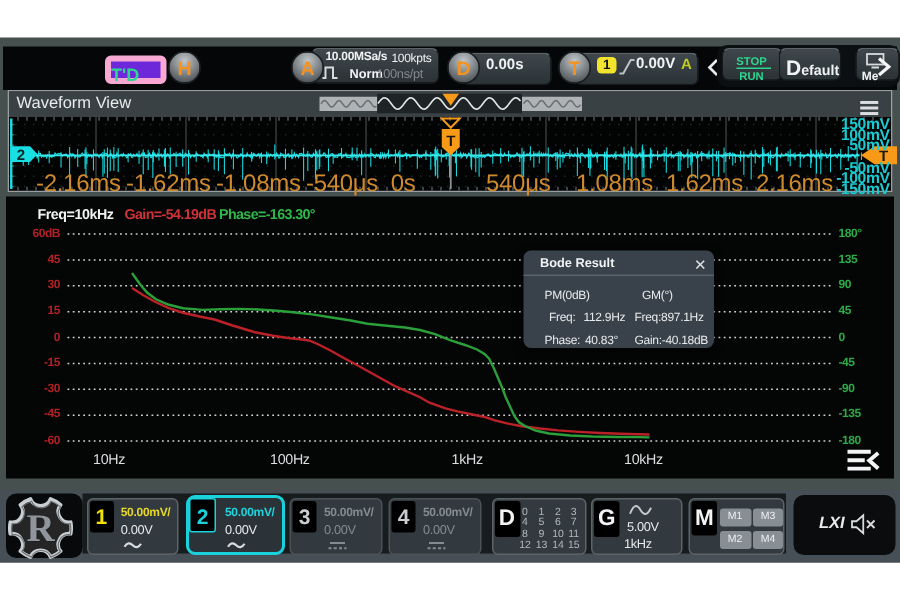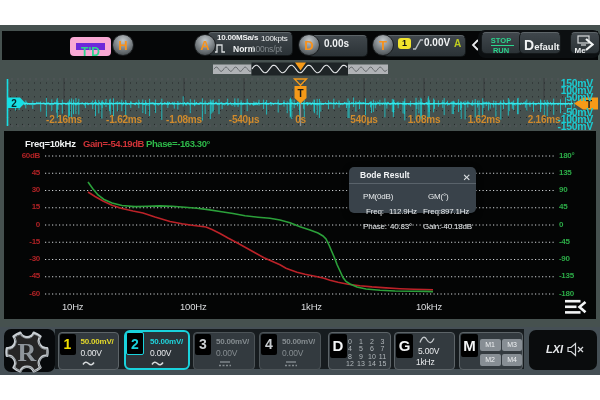--- a/index.html
+++ b/index.html
@@ -2,40 +2,40 @@
 <html><head><meta charset="utf-8">
 <style>
 * { margin:0; padding:0; box-sizing:border-box; }
 html,body { width:600px; height:400px; background:#fff; font-family:"Liberation Sans",sans-serif; overflow:hidden; }
 #dev { position:absolute; left:0; top:25px; width:600px; height:350px; background:#46514f; }
 .abs { position:absolute; }
 
 
 #tb { position:absolute; left:2px; top:6px; width:596px; height:29px; background:#050607; }
 #logo { position:absolute; left:5px; top:2.5px; font-family:"Liberation Serif",serif; font-weight:700; font-size:17px; color:#f2e600; letter-spacing:0.2px; }
-#td { position:absolute; left:68px; top:6px; width:41px; height:19px; background:#6d28d9; border:6px solid #f9a8d4; border-radius:4px; color:#2bd68e; font-size:12px; font-weight:700; text-align:center; line-height:18px; }
+#td { position:absolute; left:68px; top:6px; width:41px; height:19px; background:#6d28d9; border:4px solid #f9a8d4; border-radius:4px; color:#2bd68e; font-size:12px; font-weight:700; line-height:18px; }
 .pan { position:absolute; top:4px; height:22px; background:linear-gradient(#40474c,#2b3236); border:1px solid #14181a; border-top:1px solid #5d6468; border-radius:5px; }
 .circ { position:absolute; top:3px; width:22px; height:22px; border-radius:50%; background:radial-gradient(circle at 50% 28%, #c0c6ca, #82888c 45%, #4b5155 85%); border:1px solid #1a1d1f; color:#f6921e; font-weight:700; font-size:13px; text-align:center; line-height:21px; }
 .wt { color:#f0f2f3; font-weight:700; }
 
 
 #wv { position:absolute; left:5px; top:35px; width:590px; height:68px; border:1px solid #989ea2; background:#020303; }
 #wvt { position:absolute; left:0; top:0; width:588px; height:17px; background:#3a4145; color:#e9ebed; font-size:11px; padding-left:5px; line-height:17px; }
 #strip { position:absolute; left:0; top:17px; width:588px; height:49px; background:#020303; }
 
 
 #bode { position:absolute; left:4px; top:106px; width:592px; height:188px; background:#040505; }
 .rl { position:absolute; width:36px; left:0px; text-align:right; color:#b02225; font-size:8px; font-weight:700; letter-spacing:-0.3px; }
 .gl { position:absolute; left:555px; color:#2cab47; font-size:8px; font-weight:700; letter-spacing:-0.3px; }
 .xl { position:absolute; top:170px; color:#dcdee0; font-size:9.5px; letter-spacing:-0.2px; }
-.tml { position:absolute; top:35.5px; width:80px; text-align:center; color:#cf8a2d; font-size:10px; font-weight:700; letter-spacing:-0.2px; }
+.tml { position:absolute; top:35.5px; width:80px; text-align:left; color:#cf8a2d; font-size:16px; font-weight:400; letter-spacing:-0.2px; }
 .mvl { position:absolute; right:7px; color:#1bcad0; font-size:10.5px; font-weight:700; letter-spacing:-0.3px; }
 
 
-#pop { position:absolute; left:345px; top:36px; width:127px; height:46px; background:#39424a; border-radius:5px; box-shadow:0 2px 6px rgba(0,0,0,.6); }
+#pop { position:absolute; left:345px; top:36px; width:127px; height:65px; background:#39424a; border-radius:5px; box-shadow:0 2px 6px rgba(0,0,0,.6); }
 #pop .hd { height:16.5px; border-bottom:1px solid #5a636b; color:#f0f2f4; font-size:8.5px; font-weight:700; line-height:17px; padding-left:11px; }
 #pop .x { position:absolute; right:5px; top:1.5px; color:#dfe3e6; font-size:10px; font-weight:400; }
 #pop .r { position:absolute; color:#e8ebed; font-size:8px; letter-spacing:-0.2px; }
 
 
 #bb { position:absolute; left:0; top:302px; width:600px; height:48px; background:#454f55; }
 #bbrec { position:absolute; left:55px; top:2px; width:469px; height:40px; background:#171c1f; }
 .blk { position:absolute; top:5px; height:38px; background:#333a3f; border:1px solid #5d6468; border-radius:4px; }
 .nbox { position:absolute; left:1px; top:1px; width:16px; height:21px; background:#000; border-radius:2px; font-weight:700; font-size:14px; text-align:center; line-height:21px; }
 .l1 { position:absolute; left:22px; top:4px; font-size:8px; font-weight:700; letter-spacing:-0.2px; }
@@ -88,20 +88,30 @@
           <rect x="1" y="1" width="11" height="7" fill="none" stroke="#d7dadc" stroke-width="1.2"></rect>
           <line x1="4" y1="10" x2="9" y2="10" stroke="#d7dadc" stroke-width="1.2"></line>
         </svg>
       <span class="wt" style="position:absolute;left:4px;top:13px;font-size:8px;">Me</span>
     </div>
     <svg class="abs" style="left:582px;top:6.5px;" width="10" height="13" viewBox="0 0 10 13">
         <polyline points="2,1 8.5,6.5 2,12" fill="none" stroke="#f2f4f5" stroke-width="2.2"></polyline>
       </svg>
   </div>
 
+  <div id="wv">
+    <div id="wvt">Waveform View
+      <svg style="position:absolute;right:8px;top:5.5px;" width="13" height="10" viewBox="0 0 13 10">
+        <rect x="0.5" y="0.3" width="12" height="2" fill="#dcdfe1"></rect>
+          <rect x="0.5" y="4" width="12" height="2" fill="#dcdfe1"></rect>
+          <rect x="0.5" y="7.7" width="12" height="2" fill="#dcdfe1"></rect>
+      </svg>
+    </div>
+    <div id="strip"></div>
+  </div>
   <svg class="abs" style="left:0;top:0;" width="600" height="350" viewBox="0 0 600 350" id="ovl">
 
     <g transform="translate(0,-25)">
       <rect x="213" y="64.5" width="38.5" height="9.5" fill="#b0b3b6"></rect>
       <rect x="251.5" y="62.5" width="96.5" height="13" fill="#1e2426"></rect>
       <rect x="348" y="64.5" width="40" height="9.5" fill="#b0b3b6"></rect>
       <polyline points="214.0,69.20 215.0,67.86 216.0,67.07 217.0,67.17 218.0,68.10 219.0,69.49 220.0,70.76 221.0,71.38 222.0,71.11 223.0,70.04 224.0,68.63 225.0,67.45 226.0,67.00 227.0,67.45 228.0,68.63 229.0,70.04 230.0,71.11 231.0,71.38 232.0,70.76 233.0,69.49 234.0,68.10 235.0,67.17 236.0,67.07 237.0,67.86 238.0,69.20 239.0,70.54 240.0,71.33 241.0,71.23 242.0,70.30 243.0,68.91 244.0,67.64 245.0,67.02 246.0,67.29 247.0,68.36 248.0,69.77 249.0,70.95 250.0,71.40 251.0,70.95" fill="none" stroke="#6a6e71" stroke-width="1"></polyline>
       <polyline points="252.0,69.00 253.0,67.66 254.0,66.50 255.0,65.65 256.0,65.23 257.0,65.30 258.0,65.83 259.0,66.77 260.0,67.99 261.0,69.34 262.0,70.65 263.0,71.75 264.0,72.49 265.0,72.80 266.0,72.61 267.0,71.97 268.0,70.95 269.0,69.68 270.0,68.32 271.0,67.05 272.0,66.03 273.0,65.39 274.0,65.20 275.0,65.51 276.0,66.25 277.0,67.35 278.0,68.66 279.0,70.01 280.0,71.23 281.0,72.17 282.0,72.70 283.0,72.77 284.0,72.35 285.0,71.50 286.0,70.34 287.0,69.00 288.0,67.66 289.0,66.50 290.0,65.65 291.0,65.23 292.0,65.30 293.0,65.83 294.0,66.77 295.0,67.99 296.0,69.34 297.0,70.65 298.0,71.75 299.0,72.49 300.0,72.80 301.0,72.61 302.0,71.97 303.0,70.95 304.0,69.68 305.0,68.32 306.0,67.05 307.0,66.03 308.0,65.39 309.0,65.20 310.0,65.51 311.0,66.25 312.0,67.35 313.0,68.66 314.0,70.01 315.0,71.23 316.0,72.17 317.0,72.70 318.0,72.77 319.0,72.35 320.0,71.50 321.0,70.34 322.0,69.00 323.0,67.66 324.0,66.50 325.0,65.65 326.0,65.23 327.0,65.30 328.0,65.83 329.0,66.77 330.0,67.99 331.0,69.34 332.0,70.65 333.0,71.75 334.0,72.49 335.0,72.80 336.0,72.61 337.0,71.97 338.0,70.95 339.0,69.68 340.0,68.32 341.0,67.05 342.0,66.03 343.0,65.39 344.0,65.20 345.0,65.51 346.0,66.25 347.0,67.35" fill="none" stroke="#e4e6e8" stroke-width="1.1"></polyline>
       <polyline points="349.0,69.20 350.0,67.86 351.0,67.07 352.0,67.17 353.0,68.10 354.0,69.49 355.0,70.76 356.0,71.38 357.0,71.11 358.0,70.04 359.0,68.63 360.0,67.45 361.0,67.00 362.0,67.45 363.0,68.63 364.0,70.04 365.0,71.11 366.0,71.38 367.0,70.76 368.0,69.49 369.0,68.10 370.0,67.17 371.0,67.07 372.0,67.86 373.0,69.20 374.0,70.54 375.0,71.33 376.0,71.23 377.0,70.30 378.0,68.91 379.0,67.64 380.0,67.02 381.0,67.29 382.0,68.36 383.0,69.77 384.0,70.95 385.0,71.40 386.0,70.95 387.0,69.77" fill="none" stroke="#6a6e71" stroke-width="1"></polyline>
       <polygon points="295,62.5 306,62.5 300.5,70.5" fill="#f69a18"></polygon>

